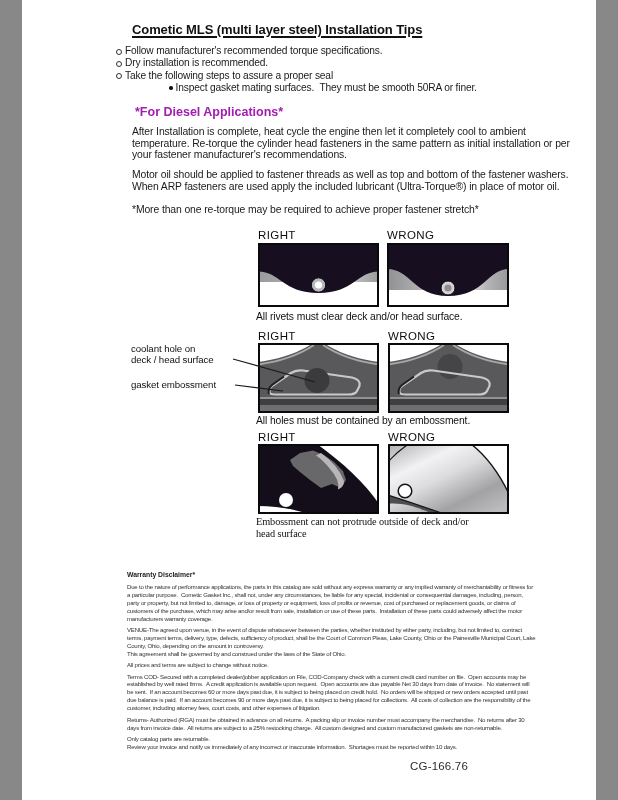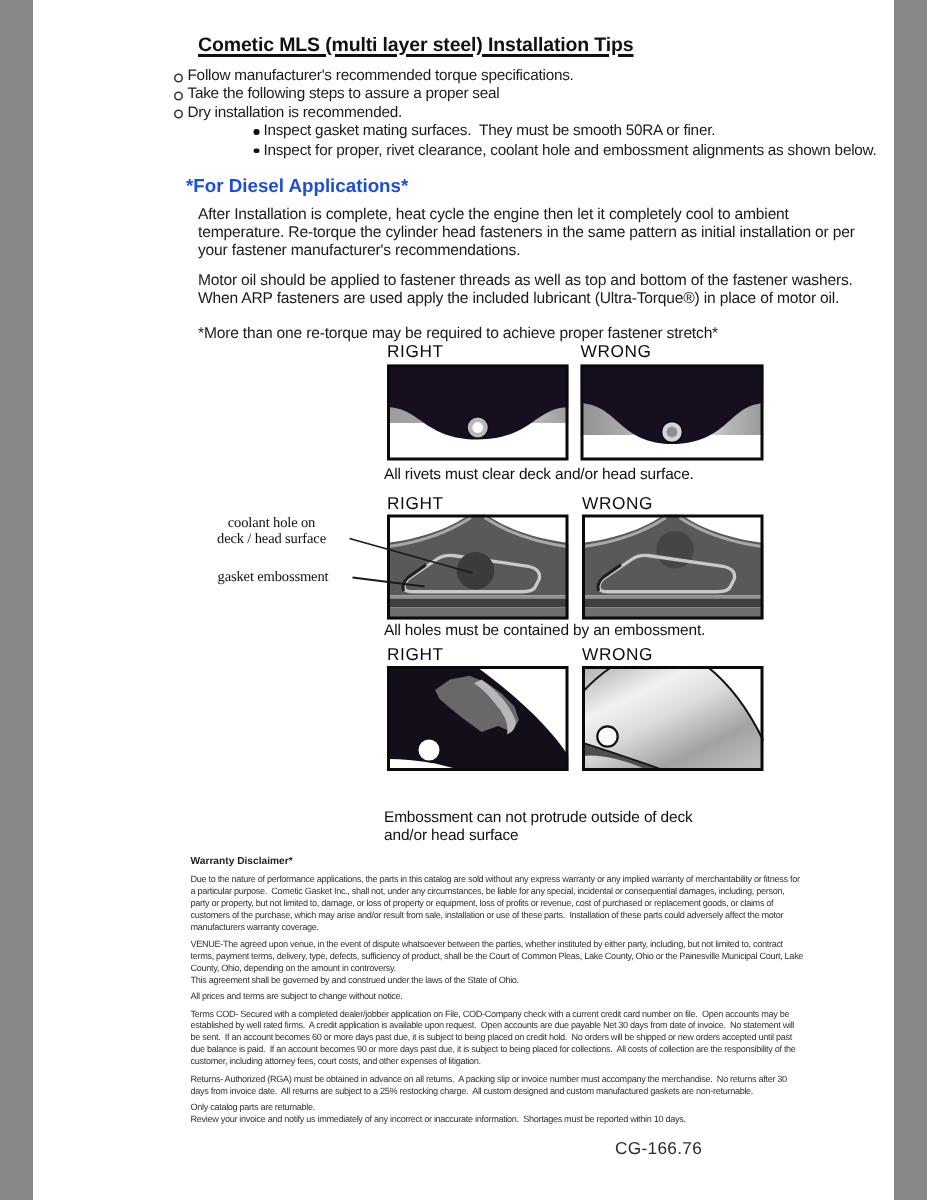--- a/index.html
+++ b/index.html
@@ -18,28 +18,28 @@
   .bullet-row{display:flex;align-items:flex-start;font-size:10.2px;line-height:12.4px;letter-spacing:-0.15px;white-space:pre-wrap;}
   .bullet-row .marker-o{
     flex:0 0 auto;width:4px;height:4px;border:1px solid #333;border-radius:50%;
     margin:3.6px 3px 0 0;
   }
   .bullet-row.sub{margin-left:53px;}
   .bullet-row .marker-dot{
     flex:0 0 auto;width:3.6px;height:3.6px;background:#111;border-radius:50%;
     margin:4px 3px 0 0;
   }
-  .diesel-heading{font-size:12.5px;font-weight:bold;margin:10px 0 7px 8px;color:#1d4ed8;}
+  .diesel-heading{font-size:12.5px;font-weight:bold;margin:10px 0 7px 19px;color:#a21caf;}
   .para{font-size:10.4px;line-height:11.9px;letter-spacing:-0.12px;margin:0 0 8px 16px;width:452px;}
   .note{font-size:10.4px;letter-spacing:-0.12px;margin:11px 0 0 16px;}
   
   .diag-label{position:absolute;font-size:11.5px;letter-spacing:0.4px;color:#0d0d0d;text-align:left;}
   .diag-box{position:absolute;}
   .diag-caption{position:absolute;font-size:10.3px;letter-spacing:-0.1px;color:#111;line-height:11.5px;}
-  .callout{position:absolute;font-size:9.7px;line-height:10.6px;text-align:center;color:#111;letter-spacing:-0.1px;font-family:Liberation Serif, serif;}
+  .callout{position:absolute;font-size:9.7px;line-height:10.6px;text-align:left;color:#111;letter-spacing:-0.1px;}
   .callout-lines{position:absolute;z-index:6;}
   .diag-box svg{display:block;}
   
   .legal{position:absolute;left:105px;top:571px;width:409px;color:#333;}
   .legal h3{font-size:6.8px;margin:0 0 5px 0;color:#222;}
   .legal p{font-size:6.1px;line-height:7.9px;letter-spacing:-0.22px;margin:0 0 3.5px 0;white-space:pre-wrap;}
   .legal p.tight{margin-bottom:0;}
   .footer-code{position:absolute;left:388px;top:760px;font-size:11.5px;color:#2e2b2b;letter-spacing:0.2px;}
 </style>
 </head>
@@ -49,33 +49,29 @@
 
   <div class="content">
     <h1 class="title">Cometic MLS (multi layer steel) Installation Tips</h1>
 
     <div class="bullet-row">
       <span class="marker-o"></span>
       <span>Follow manufacturer's recommended torque specifications.</span>
     </div>
     <div class="bullet-row">
       <span class="marker-o"></span>
-      <span>Take the following steps to assure a proper seal</span>
+      <span>Dry installation is recommended.</span>
     </div>
     <div class="bullet-row">
       <span class="marker-o"></span>
-      <span>Dry installation is recommended.</span>
+      <span>Take the following steps to assure a proper seal</span>
     </div>
     <div class="bullet-row sub">
       <span class="marker-dot"></span>
       <span>Inspect gasket mating surfaces.  They must be smooth 50RA or finer.</span>
-    </div>
-    <div class="bullet-row sub">
-      <span class="marker-dot"></span>
-      <span>Inspect for proper, rivet clearance, coolant hole and embossment alignments as shown below.</span>
     </div>
 
     <h2 class="diesel-heading">*For Diesel Applications*</h2>
     <p class="para">After Installation is complete, heat cycle the engine then let it completely cool to ambient temperature. Re-torque the cylinder head fasteners in the same pattern as initial installation or per your fastener manufacturer's recommendations.</p>
     <p class="para">Motor oil should be applied to fastener threads as well as top and bottom of the fastener washers. When ARP fasteners are used apply the included lubricant (Ultra-Torque®) in place of motor oil.</p>
     <p class="note">*More than one re-torque may be required to achieve proper fastener stretch*</p>
   </div>
 
   <div class="diag-label" style="left:236px;top:229px;width:121px;">RIGHT</div>
   <div class="diag-label" style="left:365px;top:229px;width:122px;">WRONG</div>
@@ -193,21 +189,21 @@
       <rect width="121" height="70" fill="url(#w3g)"></rect>
       <path d="M83,0 L121,0 L121,50 C110,27 97,11 83,0 Z" fill="#ffffff"></path>
       <path d="M83,0 C97,11 110,27 121,50" fill="none" stroke="#141414" stroke-width="1.4"></path>
       <path d="M0,51 C22,58 42,65 56,70 L45,70 C32,64 14,58 0,60 Z" fill="#4e4e50"></path>
       <path d="M0,51 C22,58 42,65 56,70" fill="none" stroke="#141414" stroke-width="1.2"></path>
       <path d="M22,-1 C13,5 5,12 -1,19" fill="none" stroke="#141414" stroke-width="1.3"></path>
       <circle cx="17" cy="47" r="6.8" fill="#ffffff" stroke="#141414" stroke-width="1.5"></circle>
       <rect x="0" y="0" width="121" height="70" fill="none" stroke="#0a0a0a" stroke-width="4"></rect>
     </svg>
   </div>
-  <div class="diag-caption" style="left:234px;top:540px;width:218px;">Embossment can not protrude outside of deck and/or head surface</div>
+  <div class="diag-caption" style="left:234px;top:516px;width:218px;font-family:Liberation Serif, serif;">Embossment can not protrude outside of deck and/or head surface</div>
 
   <div class="legal">
     <h3>Warranty Disclaimer*</h3>
     <p>Due to the nature of performance applications, the parts in this catalog are sold without any express warranty or any implied warranty of merchantability or fitness for a particular purpose.  Cometic Gasket Inc., shall not, under any circumstances, be liable for any special, incidental or consequential damages, including, person, party or property, but not limited to, damage, or loss of property or equipment, loss of profits or revenue, cost of purchased or replacement goods, or claims of customers of the purchase, which may arise and/or result from sale, installation or use of these parts.  Installation of these parts could adversely affect the motor manufacturers warranty coverage.</p>
     <p class="tight">VENUE-The agreed upon venue, in the event of dispute whatsoever between the parties, whether instituted by either party, including, but not limited to, contract terms, payment terms, delivery, type, defects, sufficiency of product, shall be the Court of Common Pleas, Lake County, Ohio or the Painesville Municipal Court, Lake County, Ohio, depending on the amount in controversy.</p>
     <p>This agreement shall be governed by and construed under the laws of the State of Ohio.</p>
     <p>All prices and terms are subject to change without notice.</p>
     <p>Terms COD- Secured with a completed dealer/jobber application on File, COD-Company check with a current credit card number on file.  Open accounts may be established by well rated firms.  A credit application is available upon request.  Open accounts are due payable Net 30 days from date of invoice.  No statement will be sent.  If an account becomes 60 or more days past due, it is subject to being placed on credit hold.  No orders will be shipped or new orders accepted until past due balance is paid.  If an account becomes 90 or more days past due, it is subject to being placed for collections.  All costs of collection are the responsibility of the customer, including attorney fees, court costs, and other expenses of litigation.</p>
     <p>Returns- Authorized (RGA) must be obtained in advance on all returns.  A packing slip or invoice number must accompany the merchandise.  No returns after 30 days from invoice date.  All returns are subject to a 25% restocking charge.  All custom designed and custom manufactured gaskets are non-returnable.</p>
     <p class="tight">Only catalog parts are returnable.</p>

